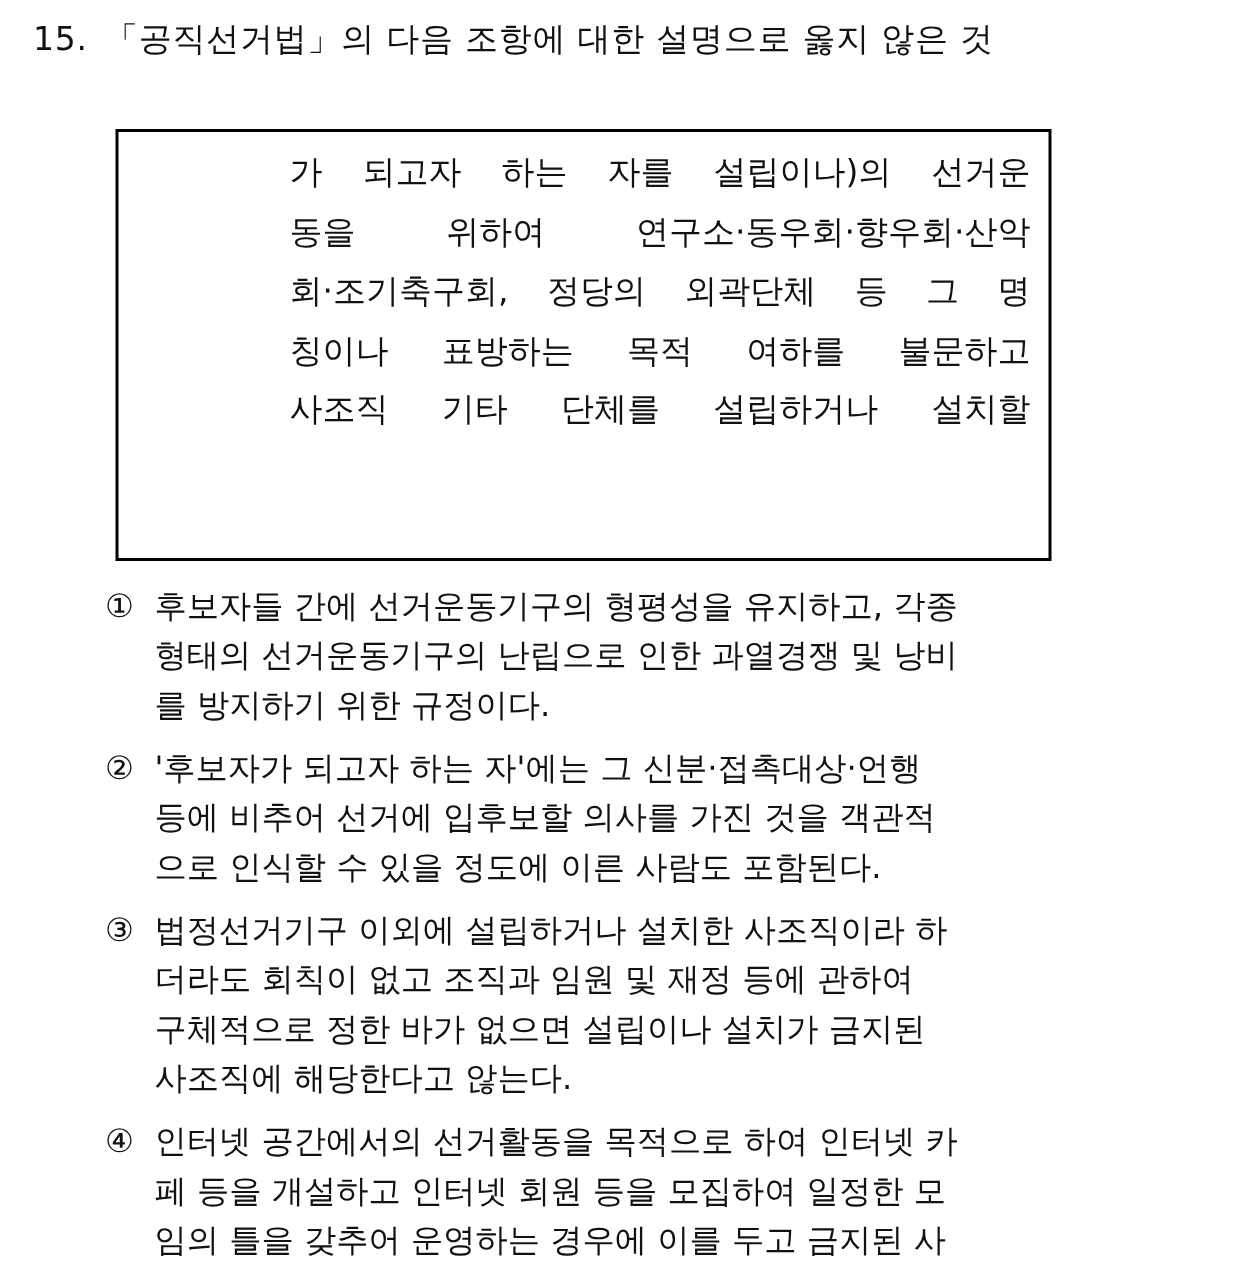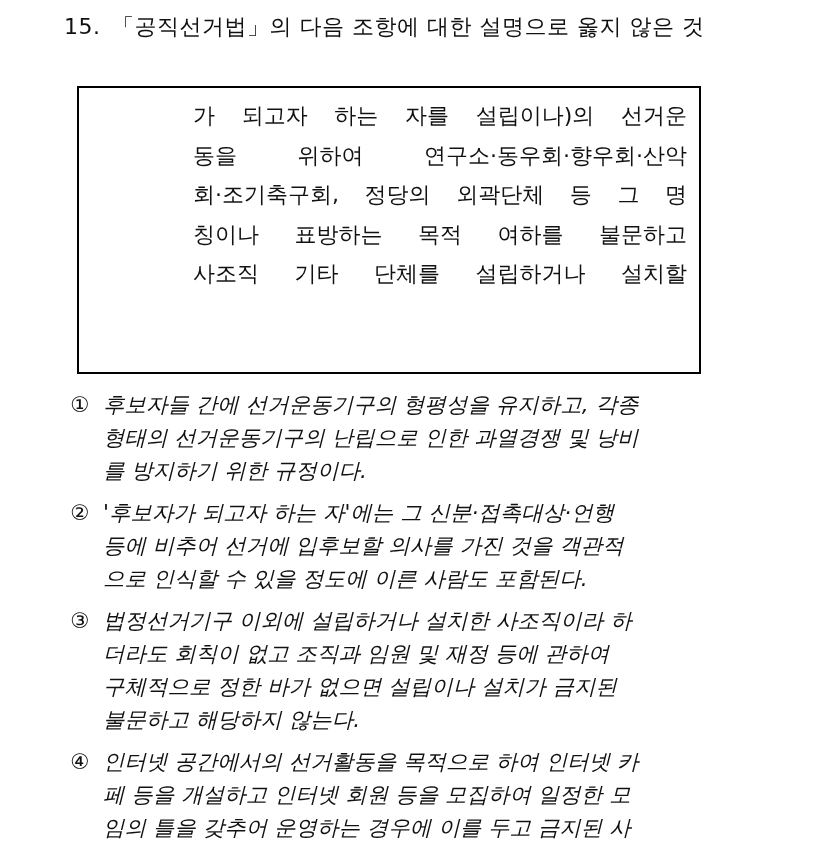--- a/index.html
+++ b/index.html
@@ -20,21 +20,20 @@
       left: 22px;
       top: 10px;
       width: 780px;
       font-size: 22px;
       line-height: 33px;
       letter-spacing: 0.5px;
     }
     .question .num {
       display: inline-block;
       width: 48px;
-      margin-left: 42px;
     }
     .question .line2 {
       padding-left: 48px;
     }
     .article-box {
       position: absolute;
       left: 77px;
       top: 86px;
       width: 620px;
       height: 284px;
@@ -79,21 +78,20 @@
       margin-bottom: 9px;
     }
     .option .marker {
       position: absolute;
       left: 0;
       top: 0;
       width: 30px;
     }
     .option .body {
       padding-left: 33px;
-      font-style: italic;
     }
     .option .body .ln {
       display: block;
       white-space: nowrap;
     }
   </style>
 </head>
 <body>
 
 <div class="question">
@@ -146,21 +144,21 @@
       <span class="ln">등에 비추어 선거에 입후보할 의사를 가진 것을 객관적</span>
       <span class="ln">으로 인식할 수 있을 정도에 이른 사람도 포함된다.</span>
     </div>
   </div>
   <div class="option">
     <span class="marker">③</span>
     <div class="body">
       <span class="ln">법정선거기구 이외에 설립하거나 설치한 사조직이라 하</span>
       <span class="ln">더라도 회칙이 없고 조직과 임원 및 재정 등에 관하여</span>
       <span class="ln">구체적으로 정한 바가 없으면 설립이나 설치가 금지된</span>
-      <span class="ln">불문하고 해당하지 않는다.</span>
+      <span class="ln">사조직에 해당한다고 않는다.</span>
     </div>
   </div>
   <div class="option">
     <span class="marker">④</span>
     <div class="body">
       <span class="ln">인터넷 공간에서의 선거활동을 목적으로 하여 인터넷 카</span>
       <span class="ln">페 등을 개설하고 인터넷 회원 등을 모집하여 일정한 모</span>
       <span class="ln">임의 틀을 갖추어 운영하는 경우에 이를 두고 금지된 사</span>
       <span class="ln">조직에 해당한다고 보기 어렵다.</span>
     </div>

